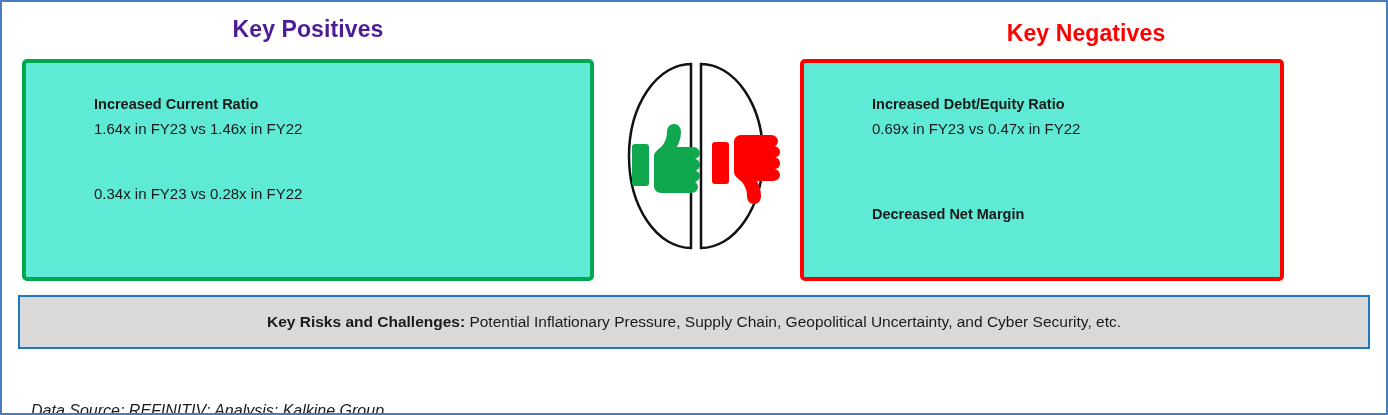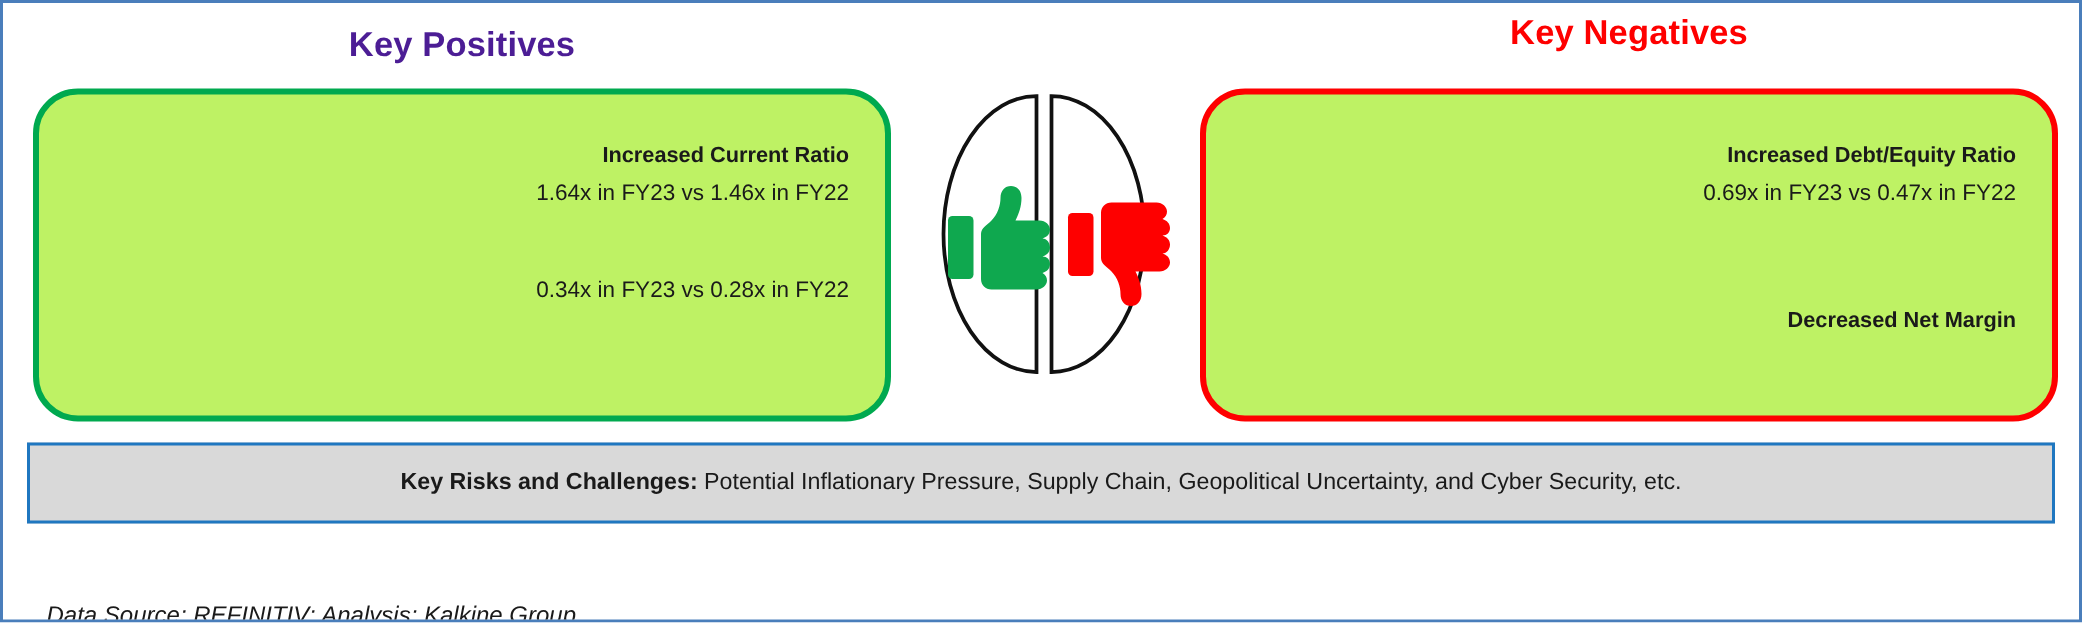--- a/index.html
+++ b/index.html
@@ -32,43 +32,42 @@
   #title-positives {
     left: 20px;
     width: 572px;
     top: 16px;
     text-align: center;
     color: #4c1d95;
   }
   #title-negatives {
     left: 798px;
     width: 572px;
-    top: 8px;
+    top: 20px;
     text-align: center;
     color: #FE0000;
   }
 
   
   .panel {
     position: absolute;
     top: 57px;
     height: 222px;
-    border-radius: 30px;
-    background: #bef264;
+    border-radius: 5px;
+    background: #5eead4;
     box-sizing: border-box;
-    text-align: right;
   }
   #panel-positives {
     left: 20px;
     width: 572px;
     border: 4px solid #00A94F;
   }
   #panel-negatives {
     left: 798px;
-    width: 572px;
+    width: 484px;
     border: 4px solid #FE0000;
   }
 
   
   .metric {
     position: absolute;
     left: 68px;
     right: 24px;
   }
   .metric-1 { top: 32px; }

